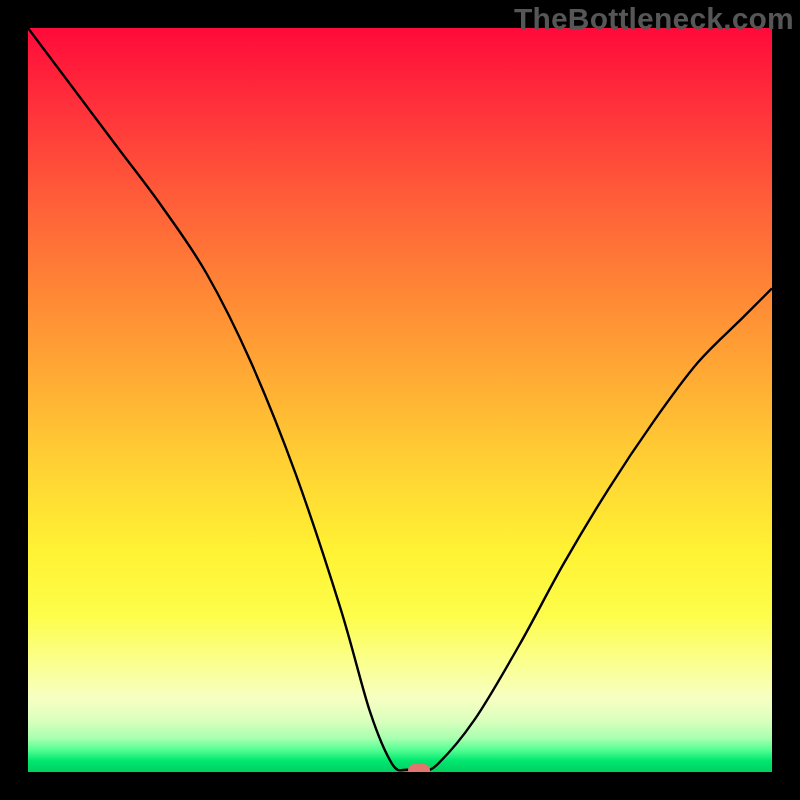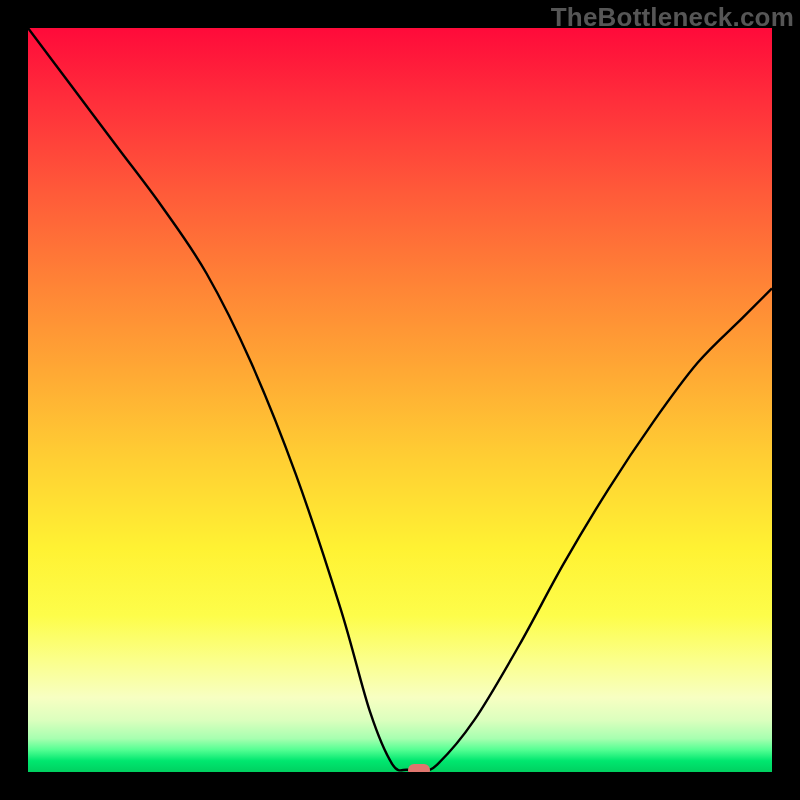--- a/index.html
+++ b/index.html
@@ -14,21 +14,21 @@
     position: relative;
     width: 800px;
     height: 800px;
     background: #000;
   }
   .watermark {
     position: absolute;
     top: 2px;
     right: 6px;
     font-family: Arial, Helvetica, sans-serif;
-    font-size: 26px;
+    font-size: 30px;
     font-weight: 600;
     color: #565656;
     letter-spacing: 0.2px;
     z-index: 5;
   }
   .plot {
     position: absolute;
     left: 28px;
     top: 28px;
     width: 744px;

